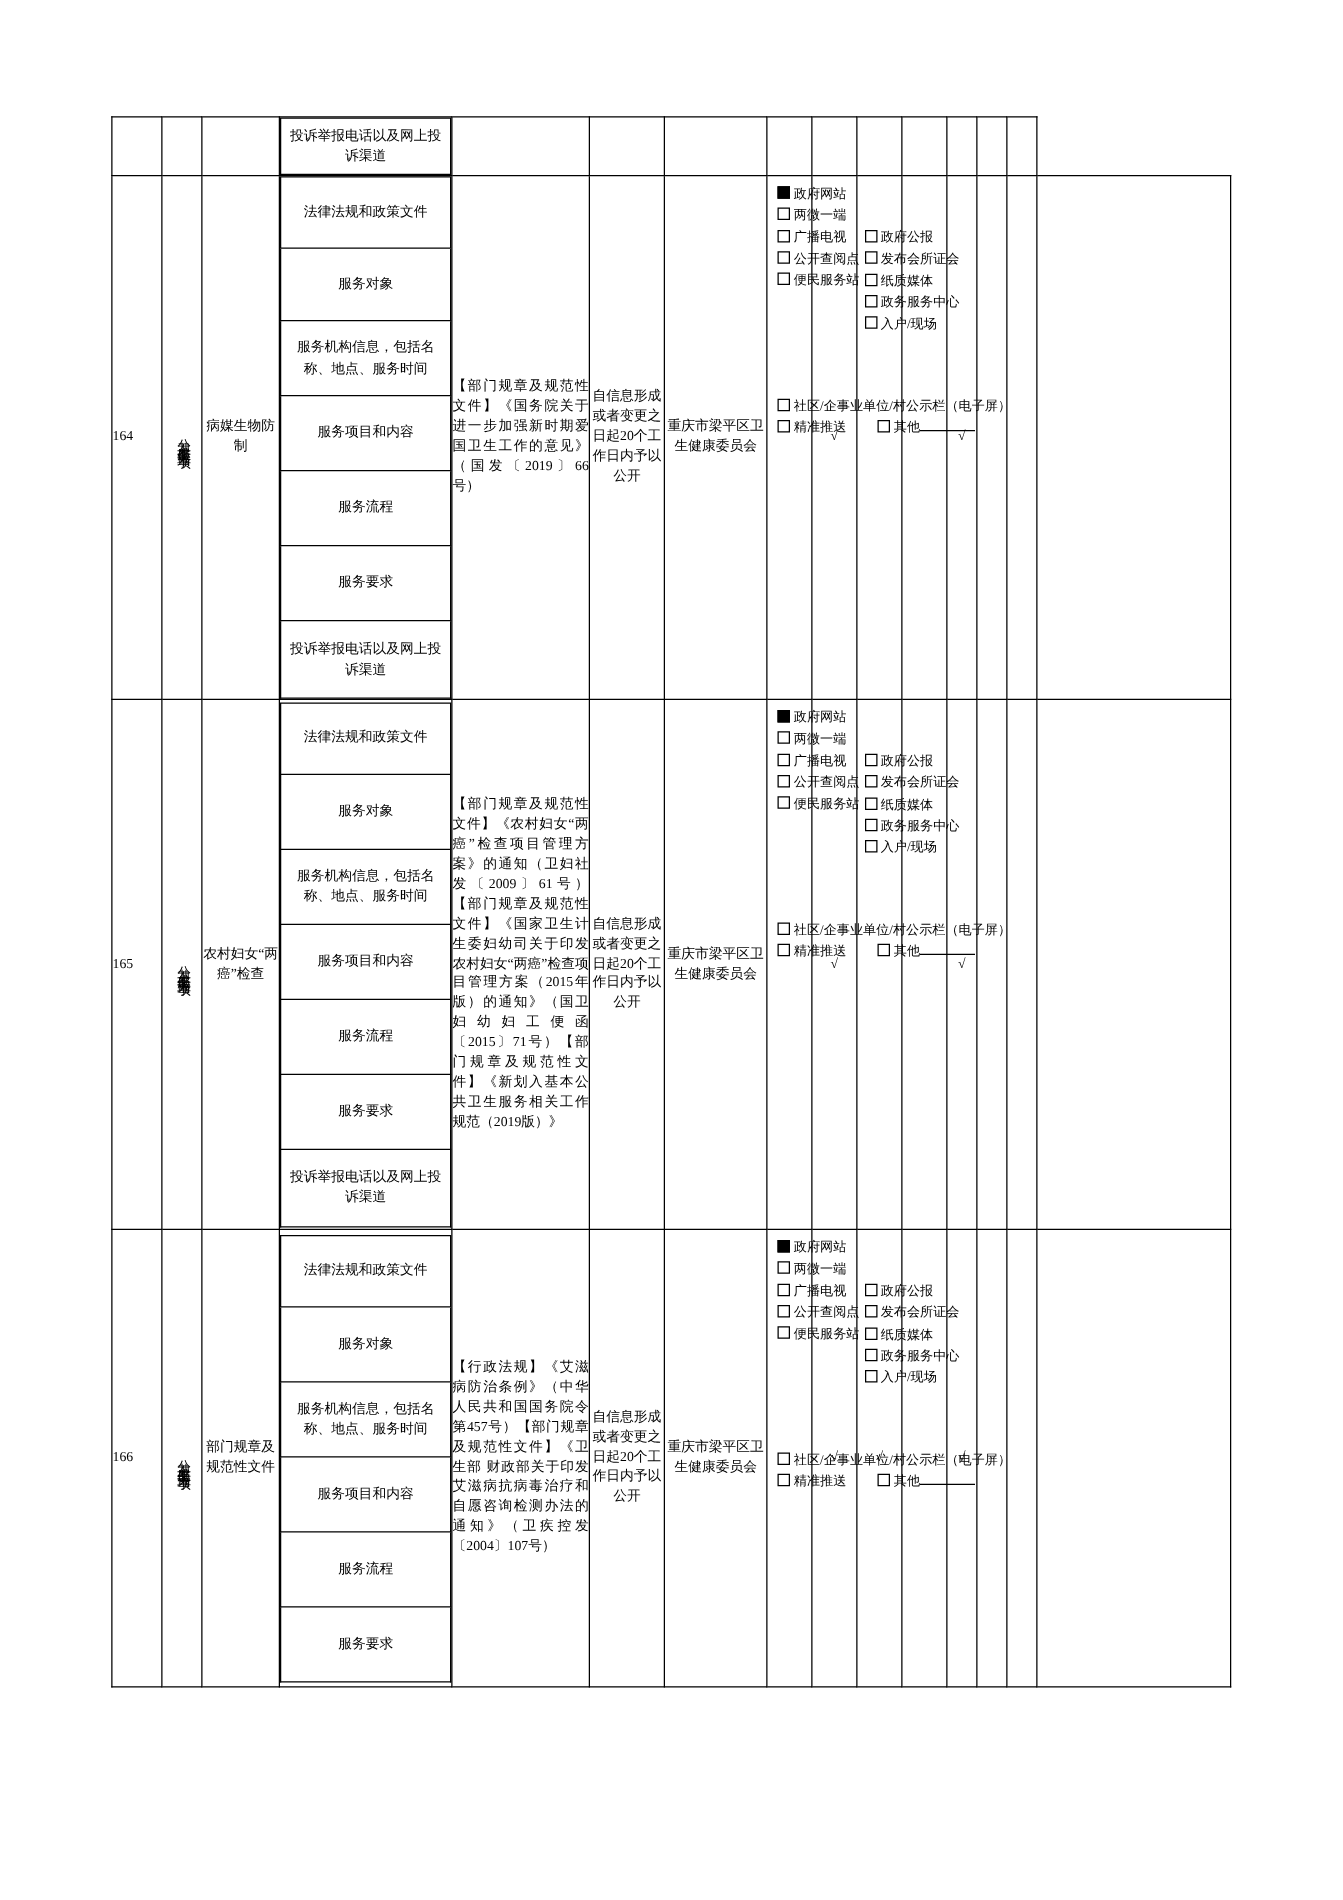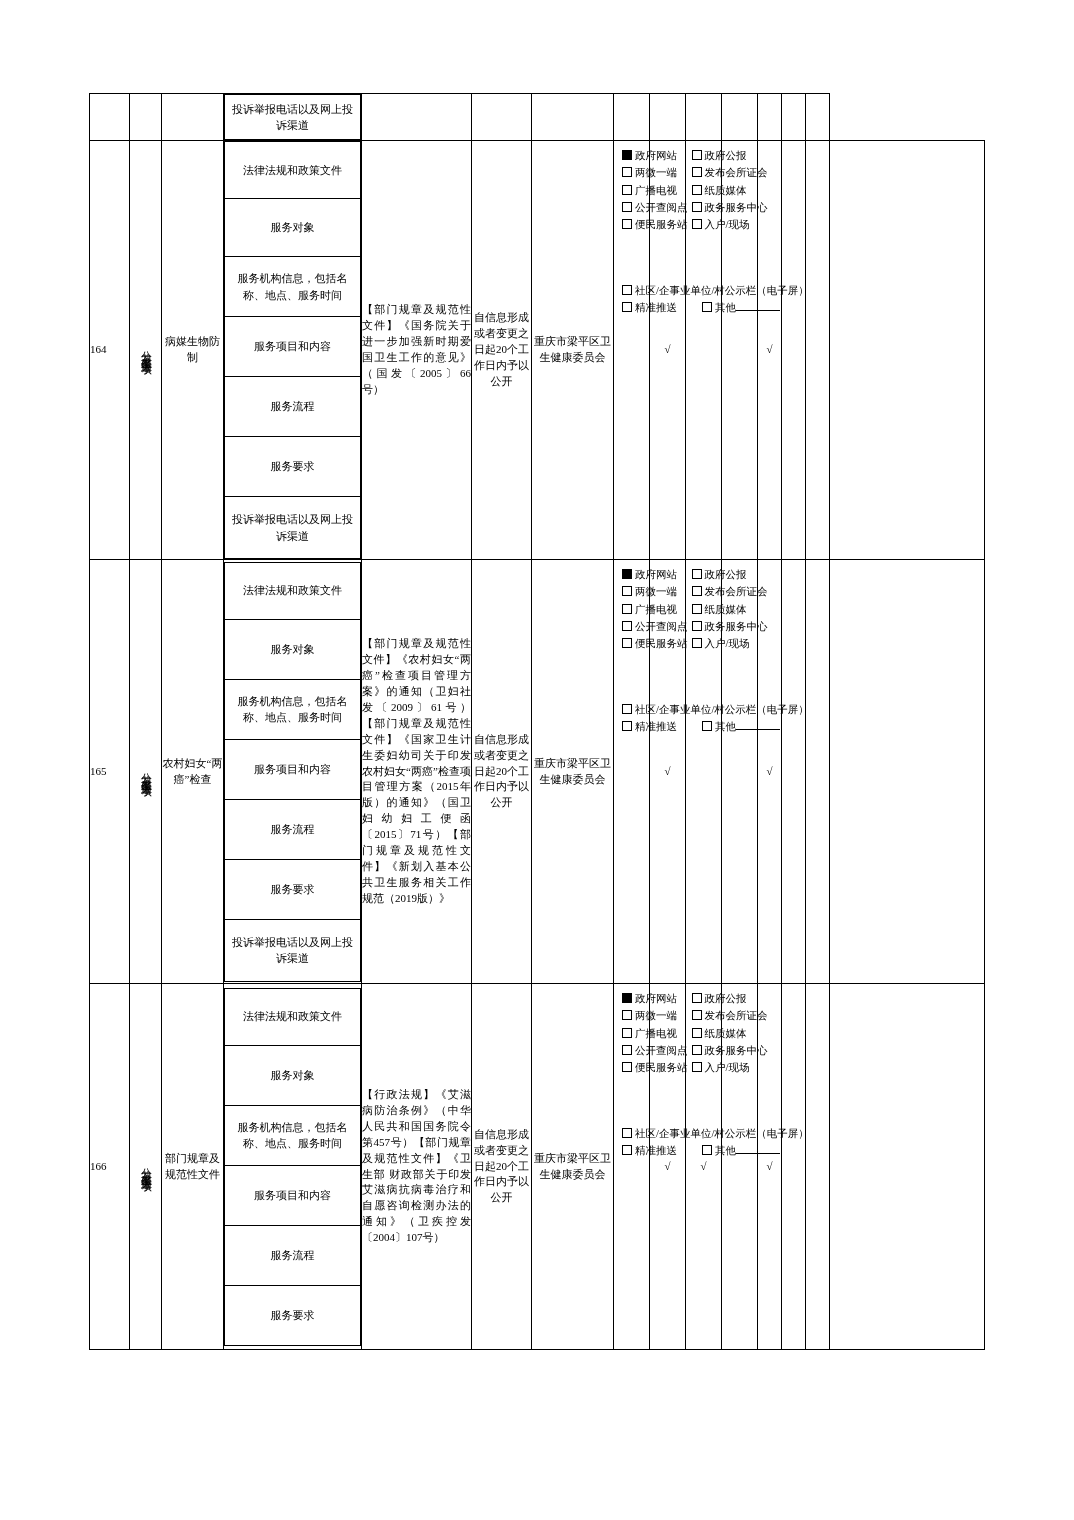--- a/index.html
+++ b/index.html
@@ -113,21 +113,21 @@
   .chan {
     padding: 6px 6px 6px 8px;
     font-size: 10.5px;
     line-height: 1.65;
   }
   .chan .cols {
     display: flex;
     gap: 4px;
   }
   .chan .col-a { width: 86px; }
-  .chan .col-b { width: 100px; }
+  .chan .col-b { width: 100px; margin-top: 35px; }
   .chan .opt { white-space: nowrap; }
   .bx {
     display: inline-block;
     width: 8px; height: 8px;
     border: 1px solid #000;
     margin-right: 3px;
     vertical-align: -1px;
     background: #fff;
   }
   .bx.filled { background: #000; }
@@ -186,21 +186,21 @@
         <td class="item-text">病媒生物防制</td>
         <td class="elem-wrap">
           <div class="elem-box" style="height:58px;display:flex;align-items:center;justify-content:center;">法律法规和政策文件</div>
           <div class="elem-box" style="height:58px;display:flex;align-items:center;justify-content:center;">服务对象</div>
           <div class="elem-box" style="height:60px;display:flex;align-items:center;justify-content:center;text-align:center;">服务机构信息，包括名称、地点、服务时间</div>
           <div class="elem-box" style="height:60px;display:flex;align-items:center;justify-content:center;">服务项目和内容</div>
           <div class="elem-box" style="height:60px;display:flex;align-items:center;justify-content:center;">服务流程</div>
           <div class="elem-box" style="height:60px;display:flex;align-items:center;justify-content:center;">服务要求</div>
           <div class="elem-box" style="height:62px;display:flex;align-items:center;justify-content:center;">投诉举报电话以及网上投诉渠道</div>
         </td>
-        <td class="basis-text">【部门规章及规范性文件】《国务院关于进一步加强新时期爱国卫生工作的意见》（国发〔2005〕66号）</td>
+        <td class="basis-text">【部门规章及规范性文件】《国务院关于进一步加强新时期爱国卫生工作的意见》（国发〔2019〕66号）</td>
         <td class="time-text">自信息形成或者变更之日起20个工作日内予以公开</td>
         <td class="org-text">重庆市梁平区卫生健康委员会</td>
         <td style="padding:0;vertical-align:top;">
           <div class="chan">
             <div class="cols">
               <div class="col-a">
                 <div class="opt"><span class="bx filled"></span><span>政府网站</span></div>
                 <div class="opt"><span class="bx"></span><span>两微一端</span></div>
                 <div class="opt"><span class="bx"></span><span>广播电视</span></div>
                 <div class="opt"><span class="bx"></span><span>公开查阅点</span></div>

